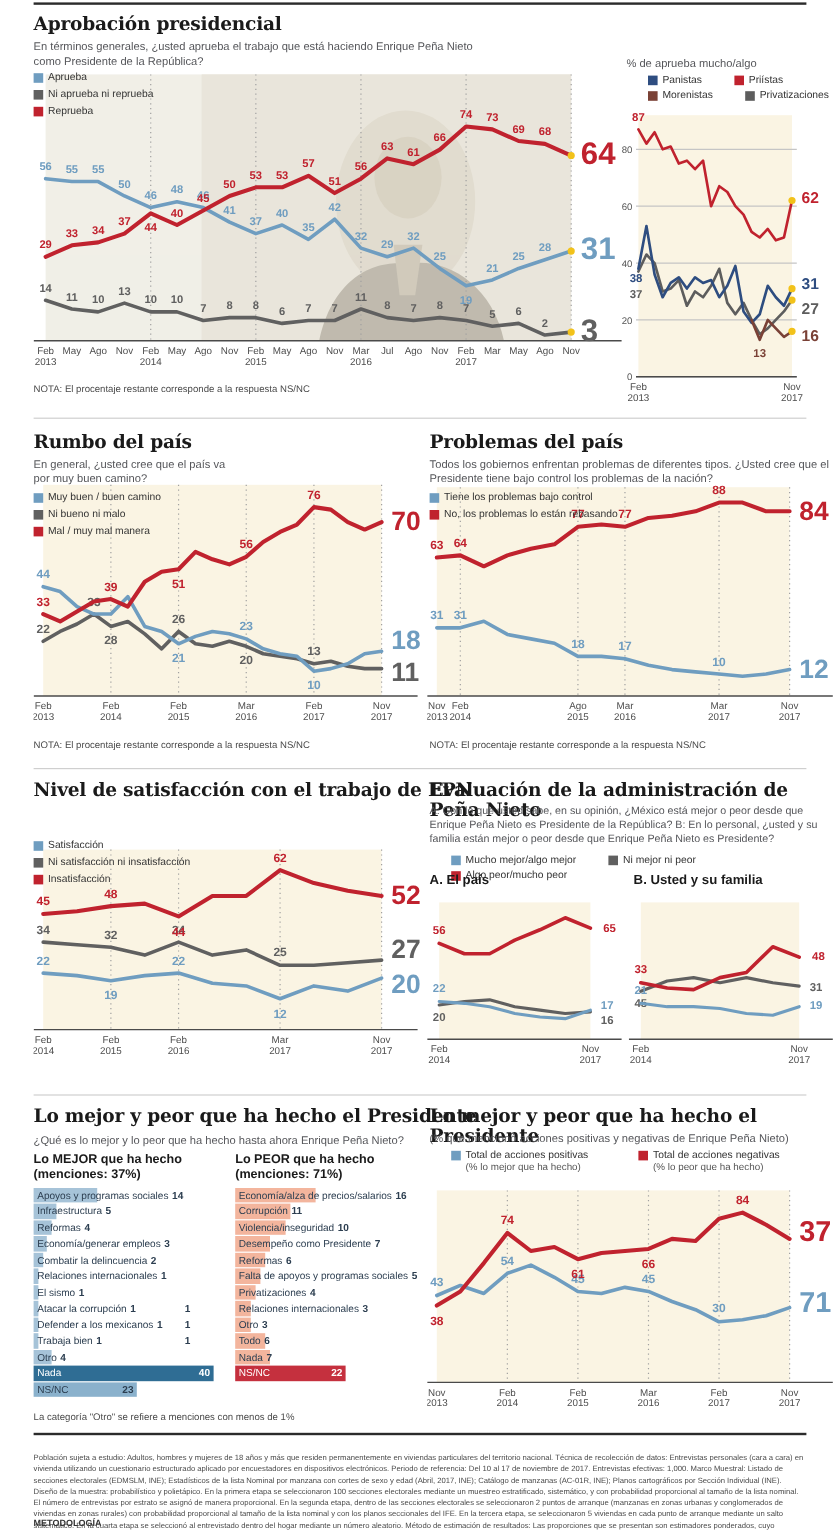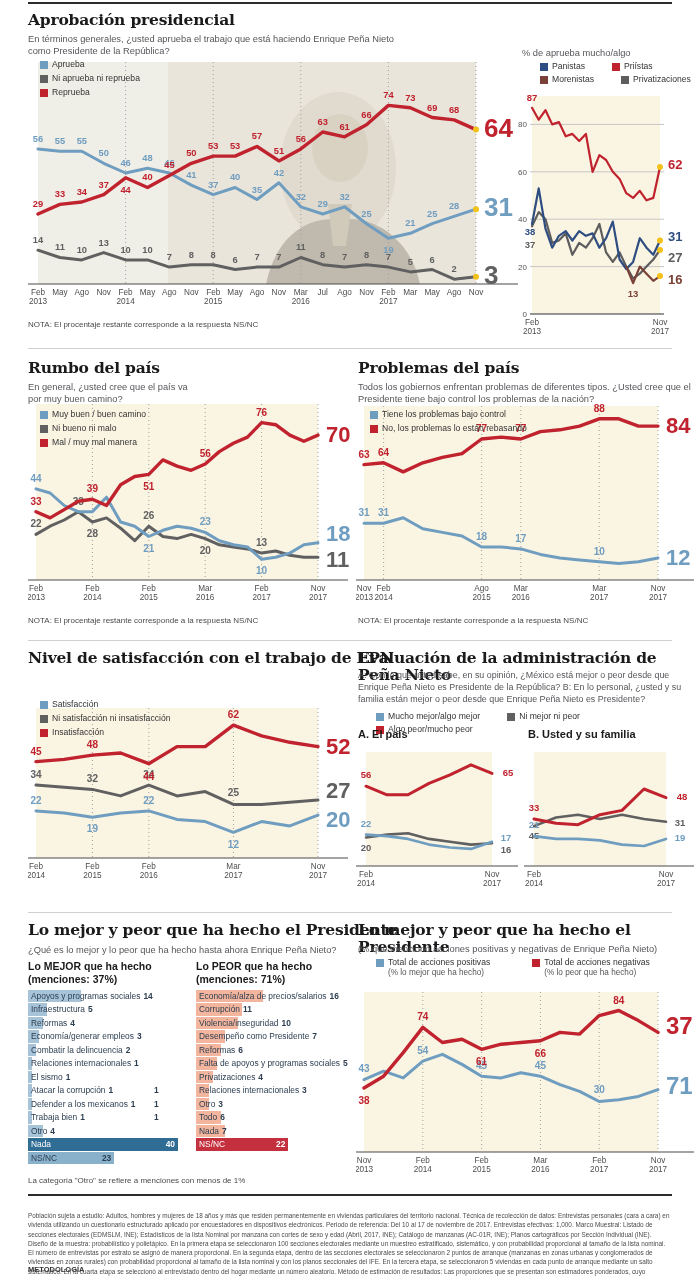--- a/index.html
+++ b/index.html
@@ -5,21 +5,21 @@
   html,body{margin:0;padding:0;background:#fff;}
   .page{position:relative;width:700px;height:1276px;background:#fff;
         font-family:"Liberation Sans",sans-serif;overflow:hidden;color:#222;}
   .abs{position:absolute;}
   .toprule{height:2px;background:#2b2b2b;}
   .sec-title{font-family:"DejaVu Serif",serif;font-weight:bold;font-size:15.5px;color:#1a1a1a;line-height:1.08;letter-spacing:-.2px;}
   .question{font-size:9.3px;color:#55565a;line-height:1.32;}
   .sub{font-size:9.3px;color:#55565a;}
   .pre{white-space:pre-line;}
   .nota{font-size:8px;color:#4a4a4a;}
-  .legend-v .lg-item{display:flex;align-items:flex-start;margin-bottom:4px;margin-left:12px;}
+  .legend-v .lg-item{display:flex;align-items:flex-start;margin-bottom:4px;}
   .legend-h{display:flex;flex-wrap:wrap;gap:3px 9px;}
   .legend-h .lg-item{display:flex;align-items:flex-start;padding-left:18px;}
   .sw{width:8px;height:8px;display:inline-block;margin-right:4px;margin-top:1px;flex:0 0 auto;}
   .lg-t{font-size:8.6px;color:#333;line-height:1.15;}
   .lg-sub{font-size:8.2px;color:#555;line-height:1.2;}
   svg text{font-family:"Liberation Sans",sans-serif;}
   .panel-title{font-size:11px;font-weight:bold;color:#1a1a1a;}
   .list-header{font-size:10.5px;font-weight:bold;color:#1a1a1a;line-height:1.2;}
   .brow{position:relative;height:12.2px;margin-bottom:1.3px;}
   .bbar{position:absolute;left:0;top:0;height:12.2px;}

